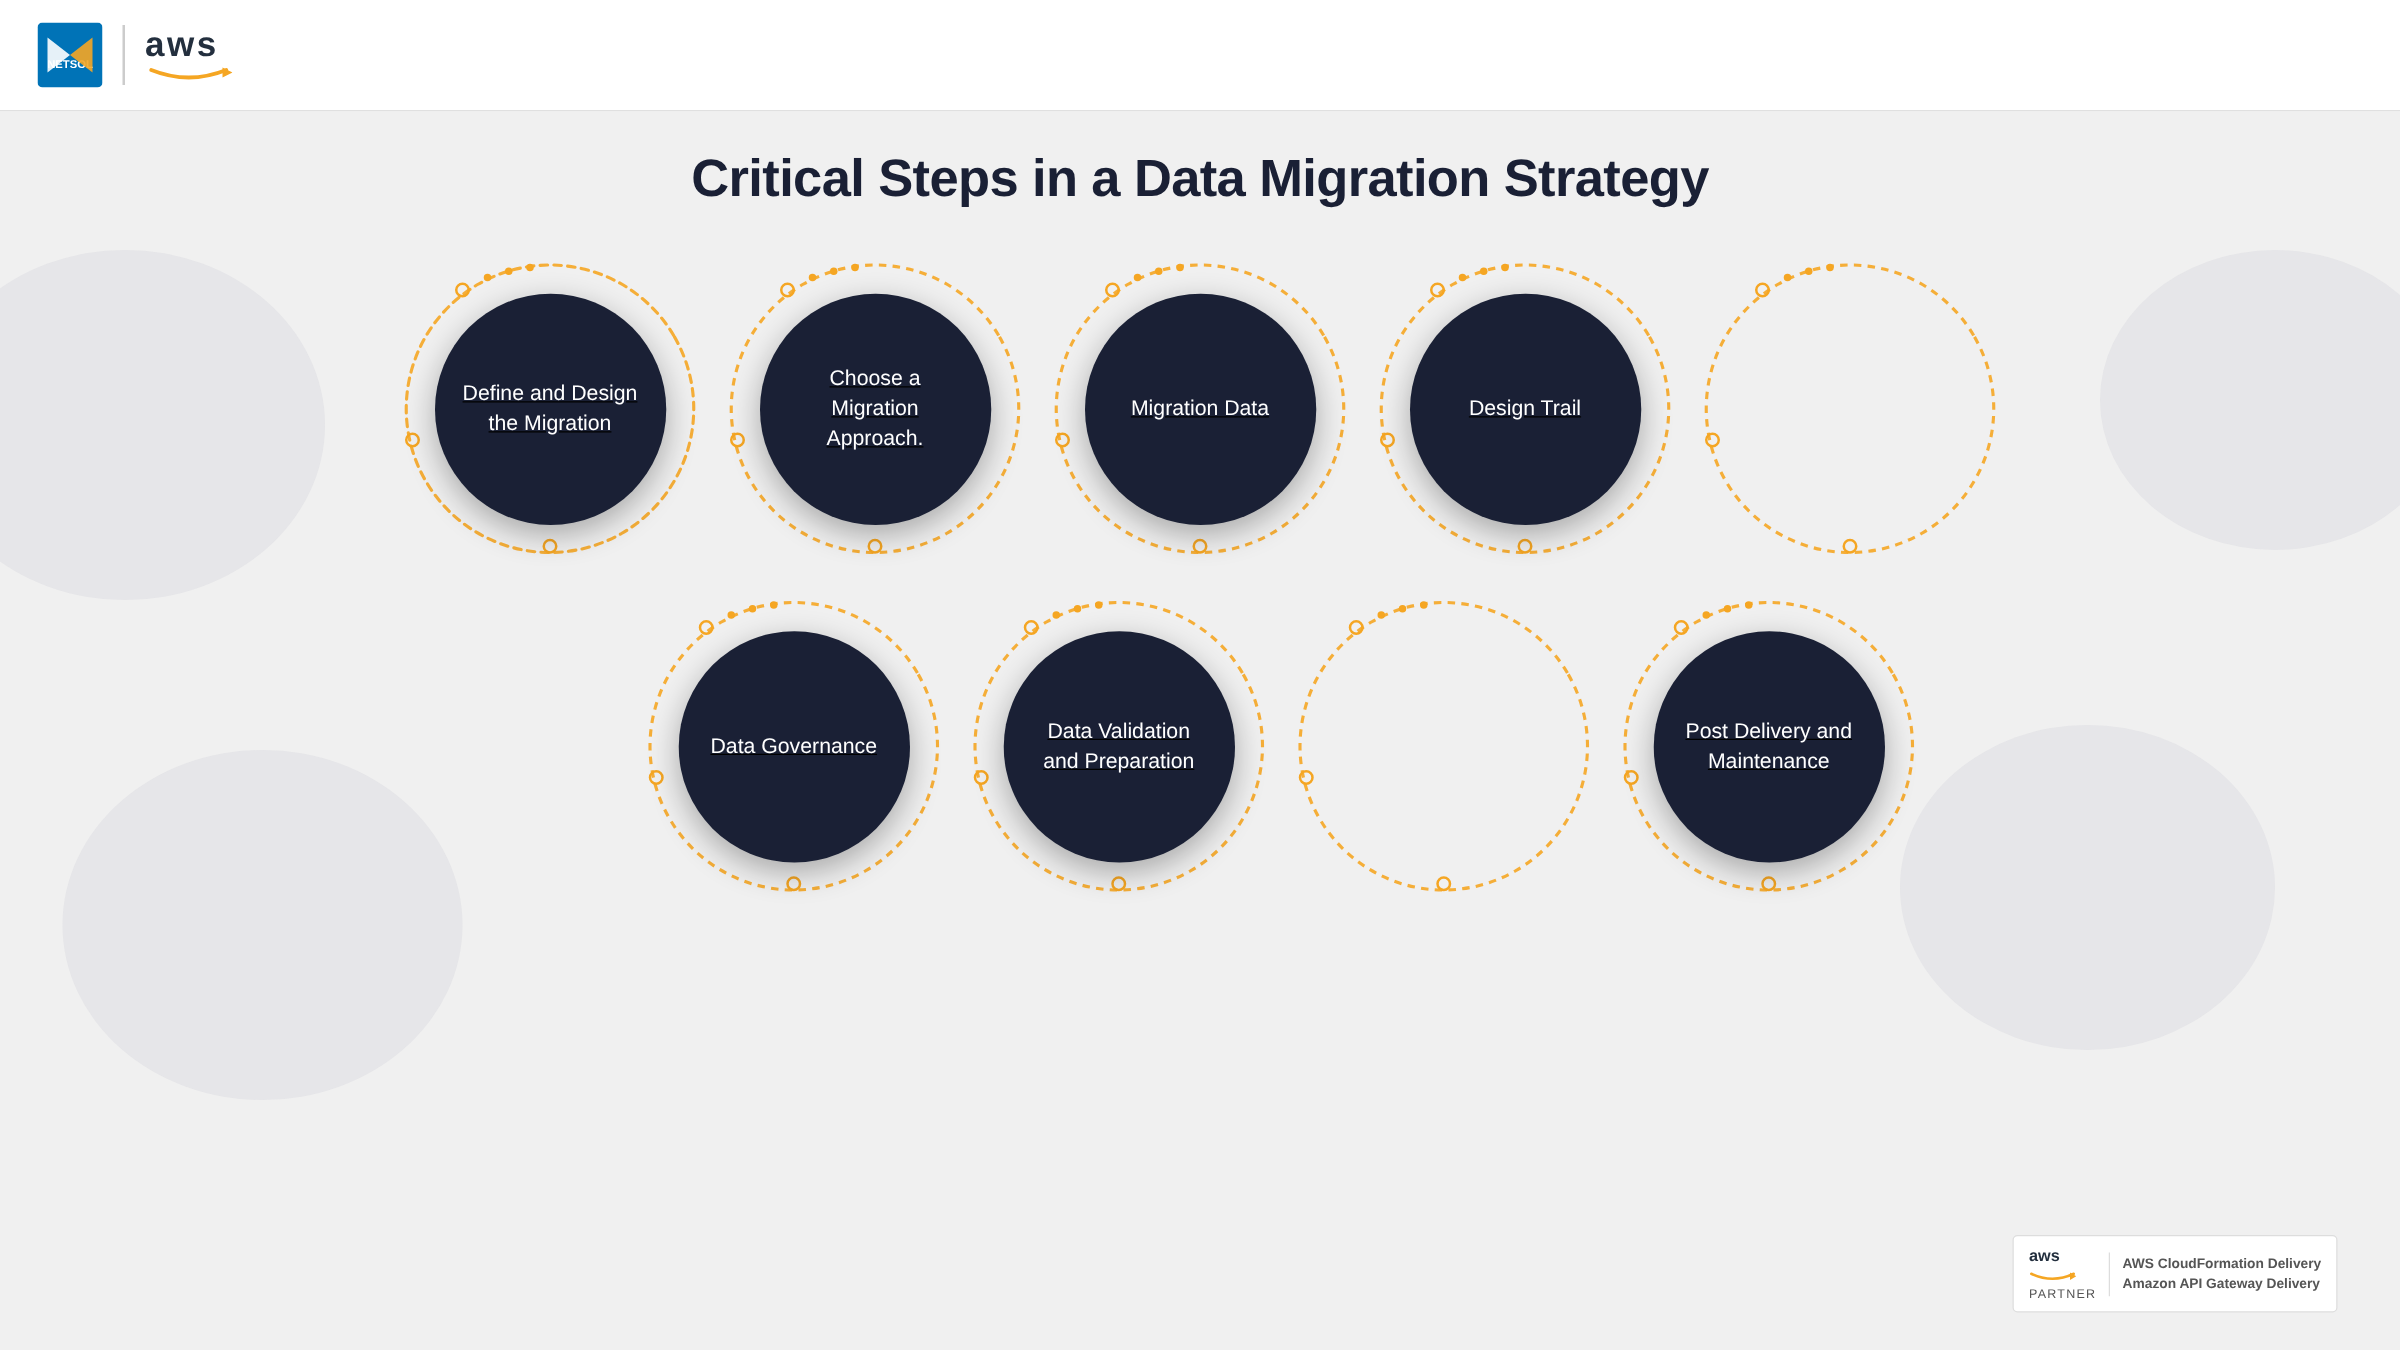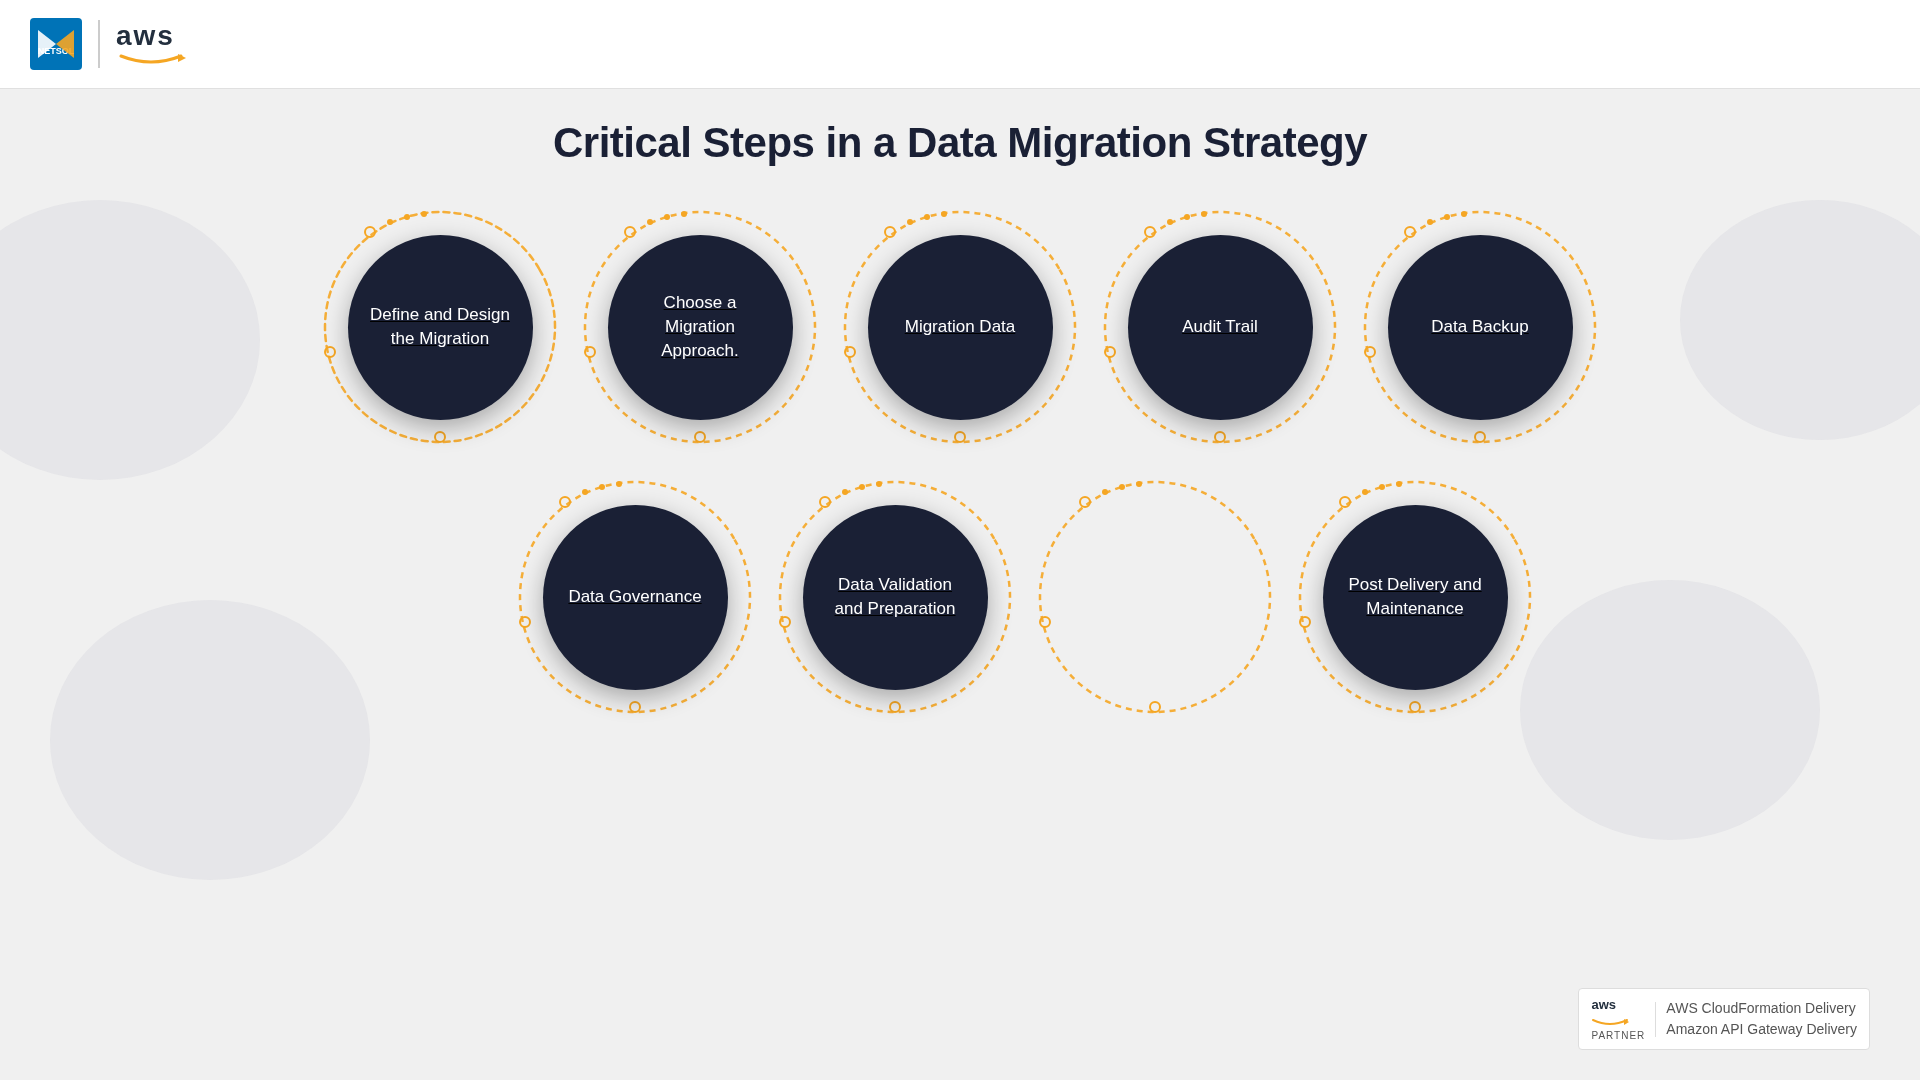--- a/index.html
+++ b/index.html
@@ -143,23 +143,24 @@
     }
 
     .badge-partner {
       font-size: 10px;
       font-weight: normal;
       color: #555;
       letter-spacing: 1px;
     }
 
     .badge-text {
-      font-size: 14px;
+      font-size: 11px;
       color: #555;
       line-height: 1.5;
+      font-weight: bold;
     }
 
     .badge-divider {
       width: 1px;
       height: 35px;
       background: #ddd;
     }
 
     
     .ring-svg {
@@ -301,37 +302,34 @@
           <svg class="ring-svg" viewBox="0 0 240 240" xmlns="http://www.w3.org/2000/svg">
             <circle cx="120" cy="120" r="115" fill="none" stroke="#F5A623" stroke-width="2.5" stroke-dasharray="6 5" transform="rotate(-30 120 120)" opacity="0.9"></circle>
             <circle cx="50" cy="25" r="5" fill="none" stroke="#F5A623" stroke-width="2"></circle>
             <circle cx="70" cy="15" r="3" fill="#F5A623"></circle>
             <circle cx="87" cy="10" r="3" fill="#F5A623"></circle>
             <circle cx="104" cy="7" r="3" fill="#F5A623"></circle>
             <circle cx="120" cy="230" r="5" fill="none" stroke="#F5A623" stroke-width="2"></circle>
             <circle cx="10" cy="145" r="5" fill="none" stroke="#F5A623" stroke-width="2"></circle>
           </svg>
           <div class="inner-circle">
-            <span class="circle-label">Audit Trail</span>
-          </div>
-        </div>
-
-        <div class="circle-wrapper">
-          <svg class="ring-svg" viewBox="0 0 240 240" xmlns="http://www.w3.org/2000/svg">
-            <circle cx="120" cy="120" r="115" fill="none" stroke="#F5A623" stroke-width="2.5" stroke-dasharray="6 5" transform="rotate(-30 120 120)" opacity="0.9"></circle>
-            <circle cx="50" cy="25" r="5" fill="none" stroke="#F5A623" stroke-width="2"></circle>
-            <circle cx="70" cy="15" r="3" fill="#F5A623"></circle>
-            <circle cx="87" cy="10" r="3" fill="#F5A623"></circle>
-            <circle cx="104" cy="7" r="3" fill="#F5A623"></circle>
-            <circle cx="120" cy="230" r="5" fill="none" stroke="#F5A623" stroke-width="2"></circle>
-            <circle cx="10" cy="145" r="5" fill="none" stroke="#F5A623" stroke-width="2"></circle>
-          </svg>
-          <div class="inner-circle">
-            <span class="circle-label">Data Backup</span>
-          </div>
+            <span class="circle-label">Design Trail</span>
+          </div>
+        </div>
+
+        <div class="circle-wrapper">
+          <svg class="ring-svg" viewBox="0 0 240 240" xmlns="http://www.w3.org/2000/svg">
+            <circle cx="120" cy="120" r="115" fill="none" stroke="#F5A623" stroke-width="2.5" stroke-dasharray="6 5" transform="rotate(-30 120 120)" opacity="0.9"></circle>
+            <circle cx="50" cy="25" r="5" fill="none" stroke="#F5A623" stroke-width="2"></circle>
+            <circle cx="70" cy="15" r="3" fill="#F5A623"></circle>
+            <circle cx="87" cy="10" r="3" fill="#F5A623"></circle>
+            <circle cx="104" cy="7" r="3" fill="#F5A623"></circle>
+            <circle cx="120" cy="230" r="5" fill="none" stroke="#F5A623" stroke-width="2"></circle>
+            <circle cx="10" cy="145" r="5" fill="none" stroke="#F5A623" stroke-width="2"></circle>
+          </svg>
         </div>
 
       </div>
 
       <div class="row" style="margin-left: 130px;">
 
         <div class="circle-wrapper">
           <svg class="ring-svg" viewBox="0 0 240 240" xmlns="http://www.w3.org/2000/svg">
             <circle cx="120" cy="120" r="115" fill="none" stroke="#F5A623" stroke-width="2.5" stroke-dasharray="6 5" transform="rotate(-30 120 120)" opacity="0.9"></circle>
             <circle cx="50" cy="25" r="5" fill="none" stroke="#F5A623" stroke-width="2"></circle>

